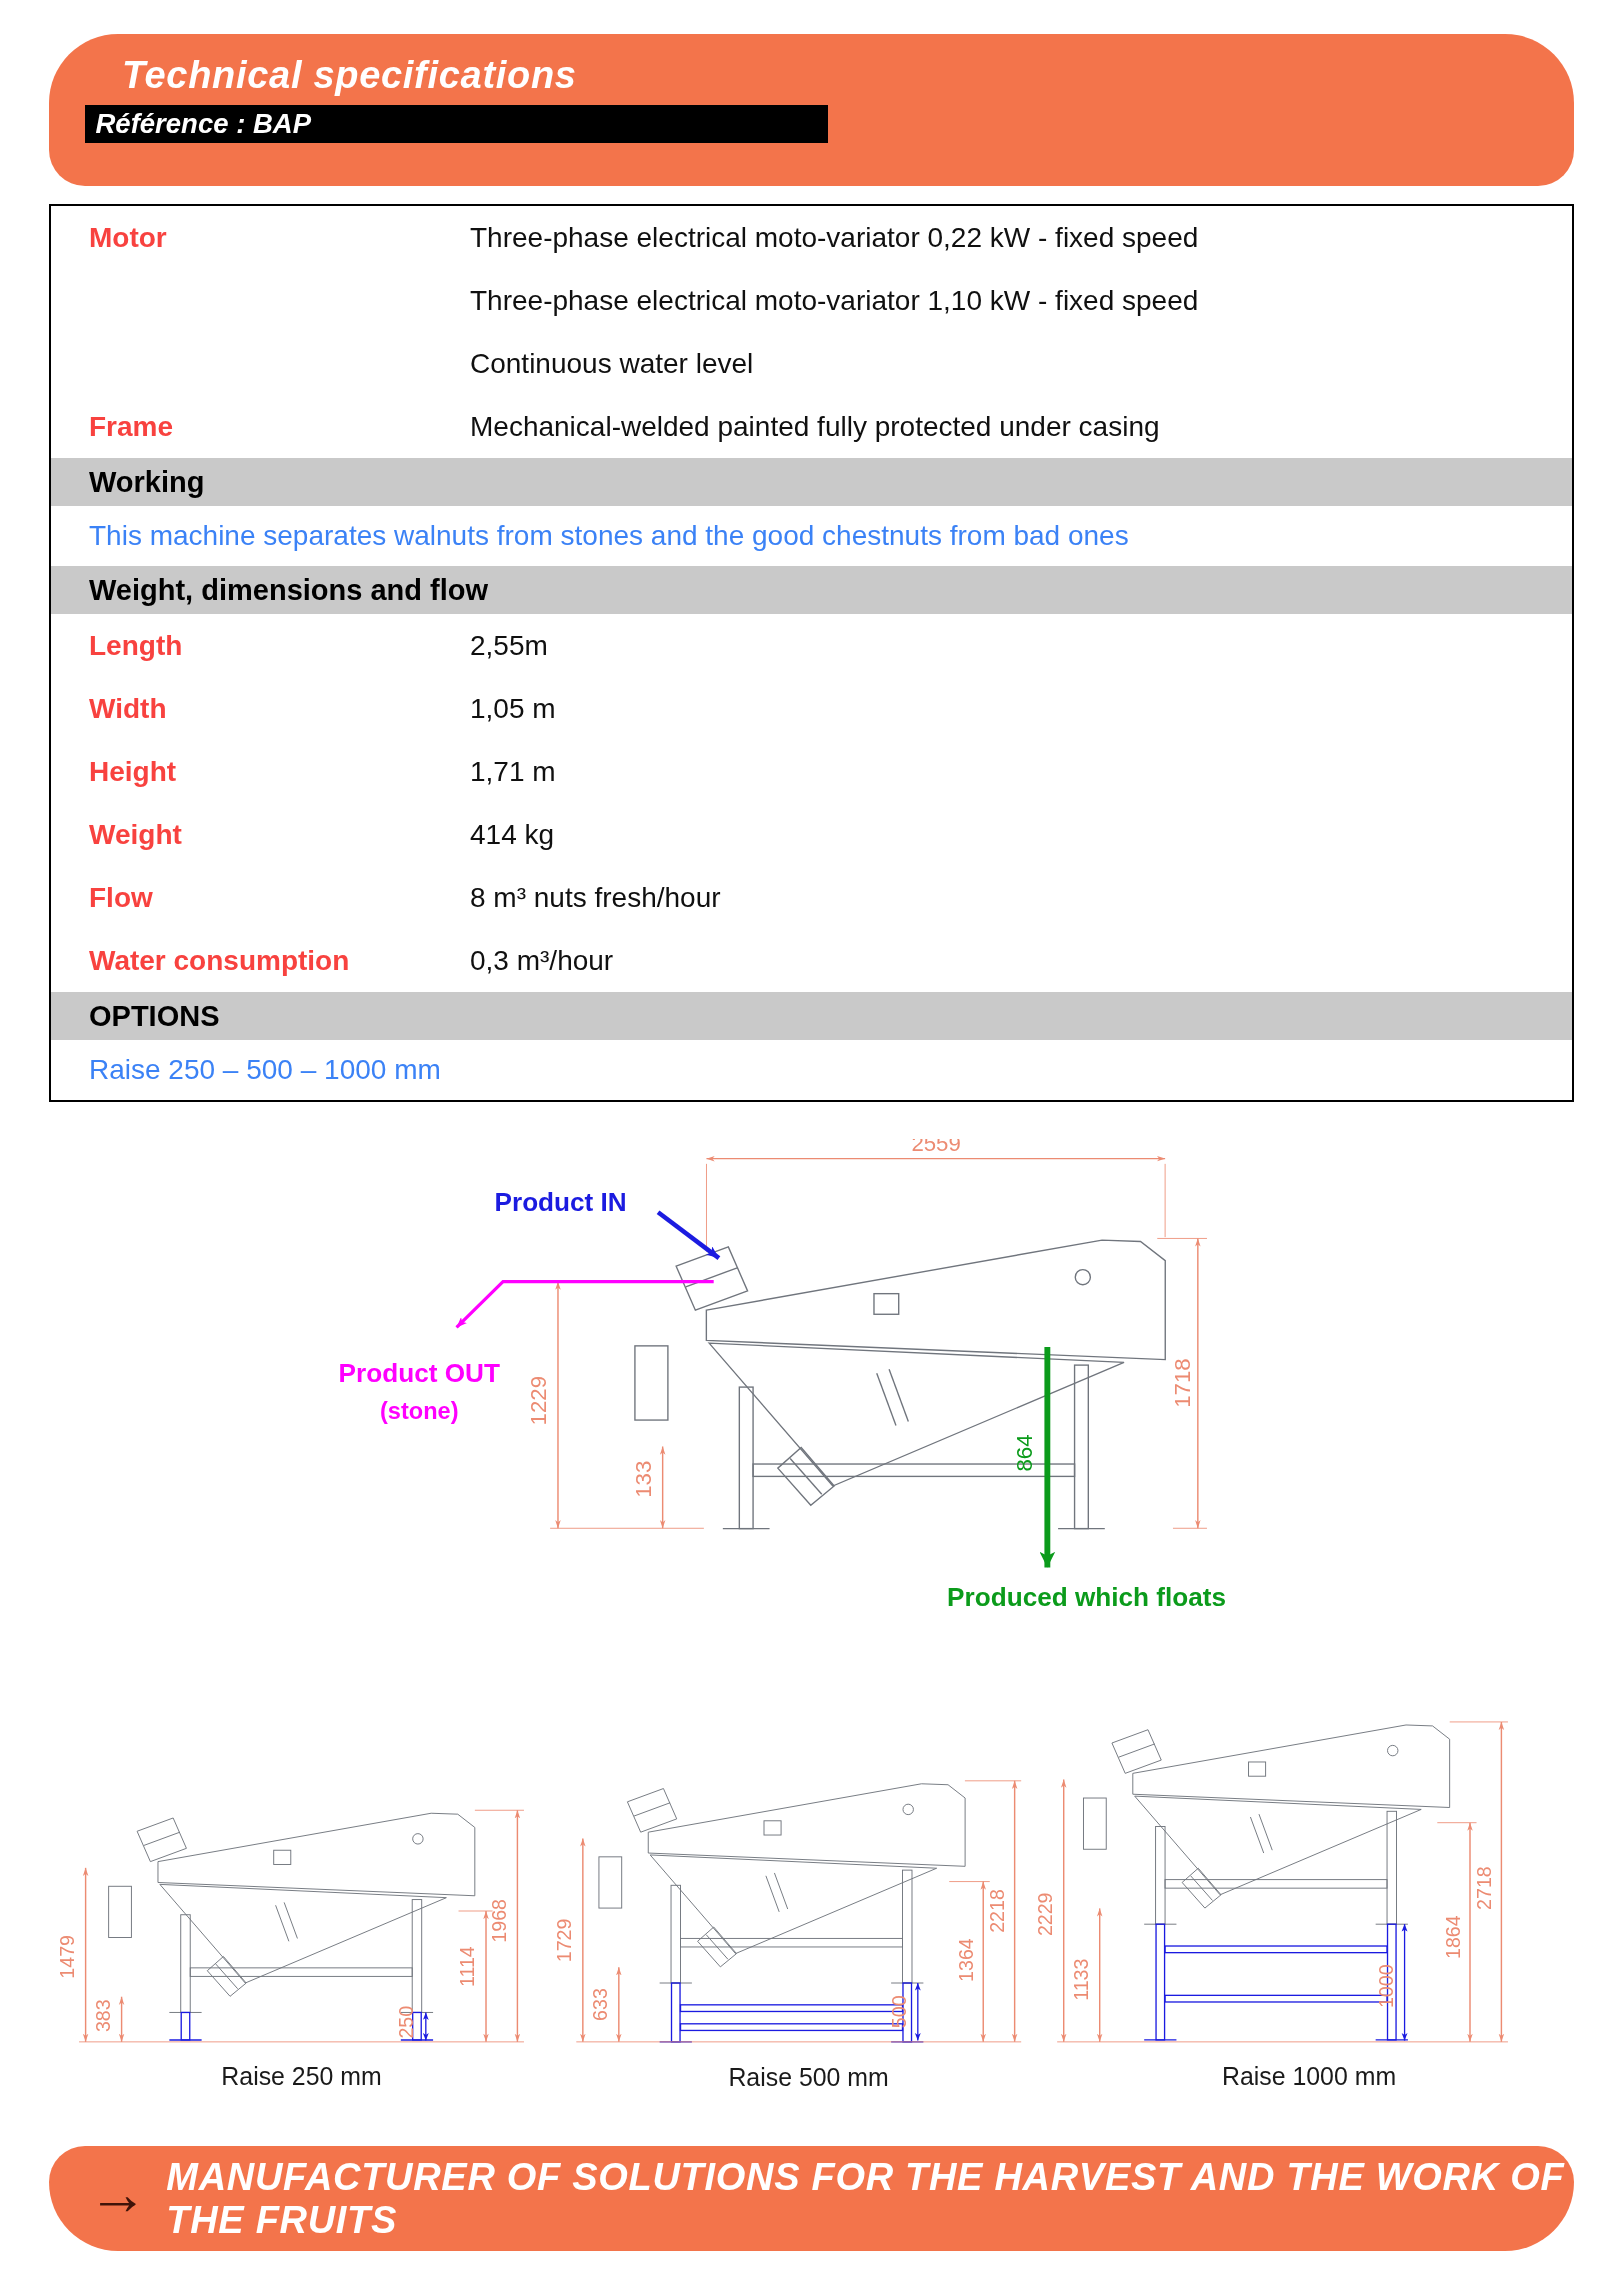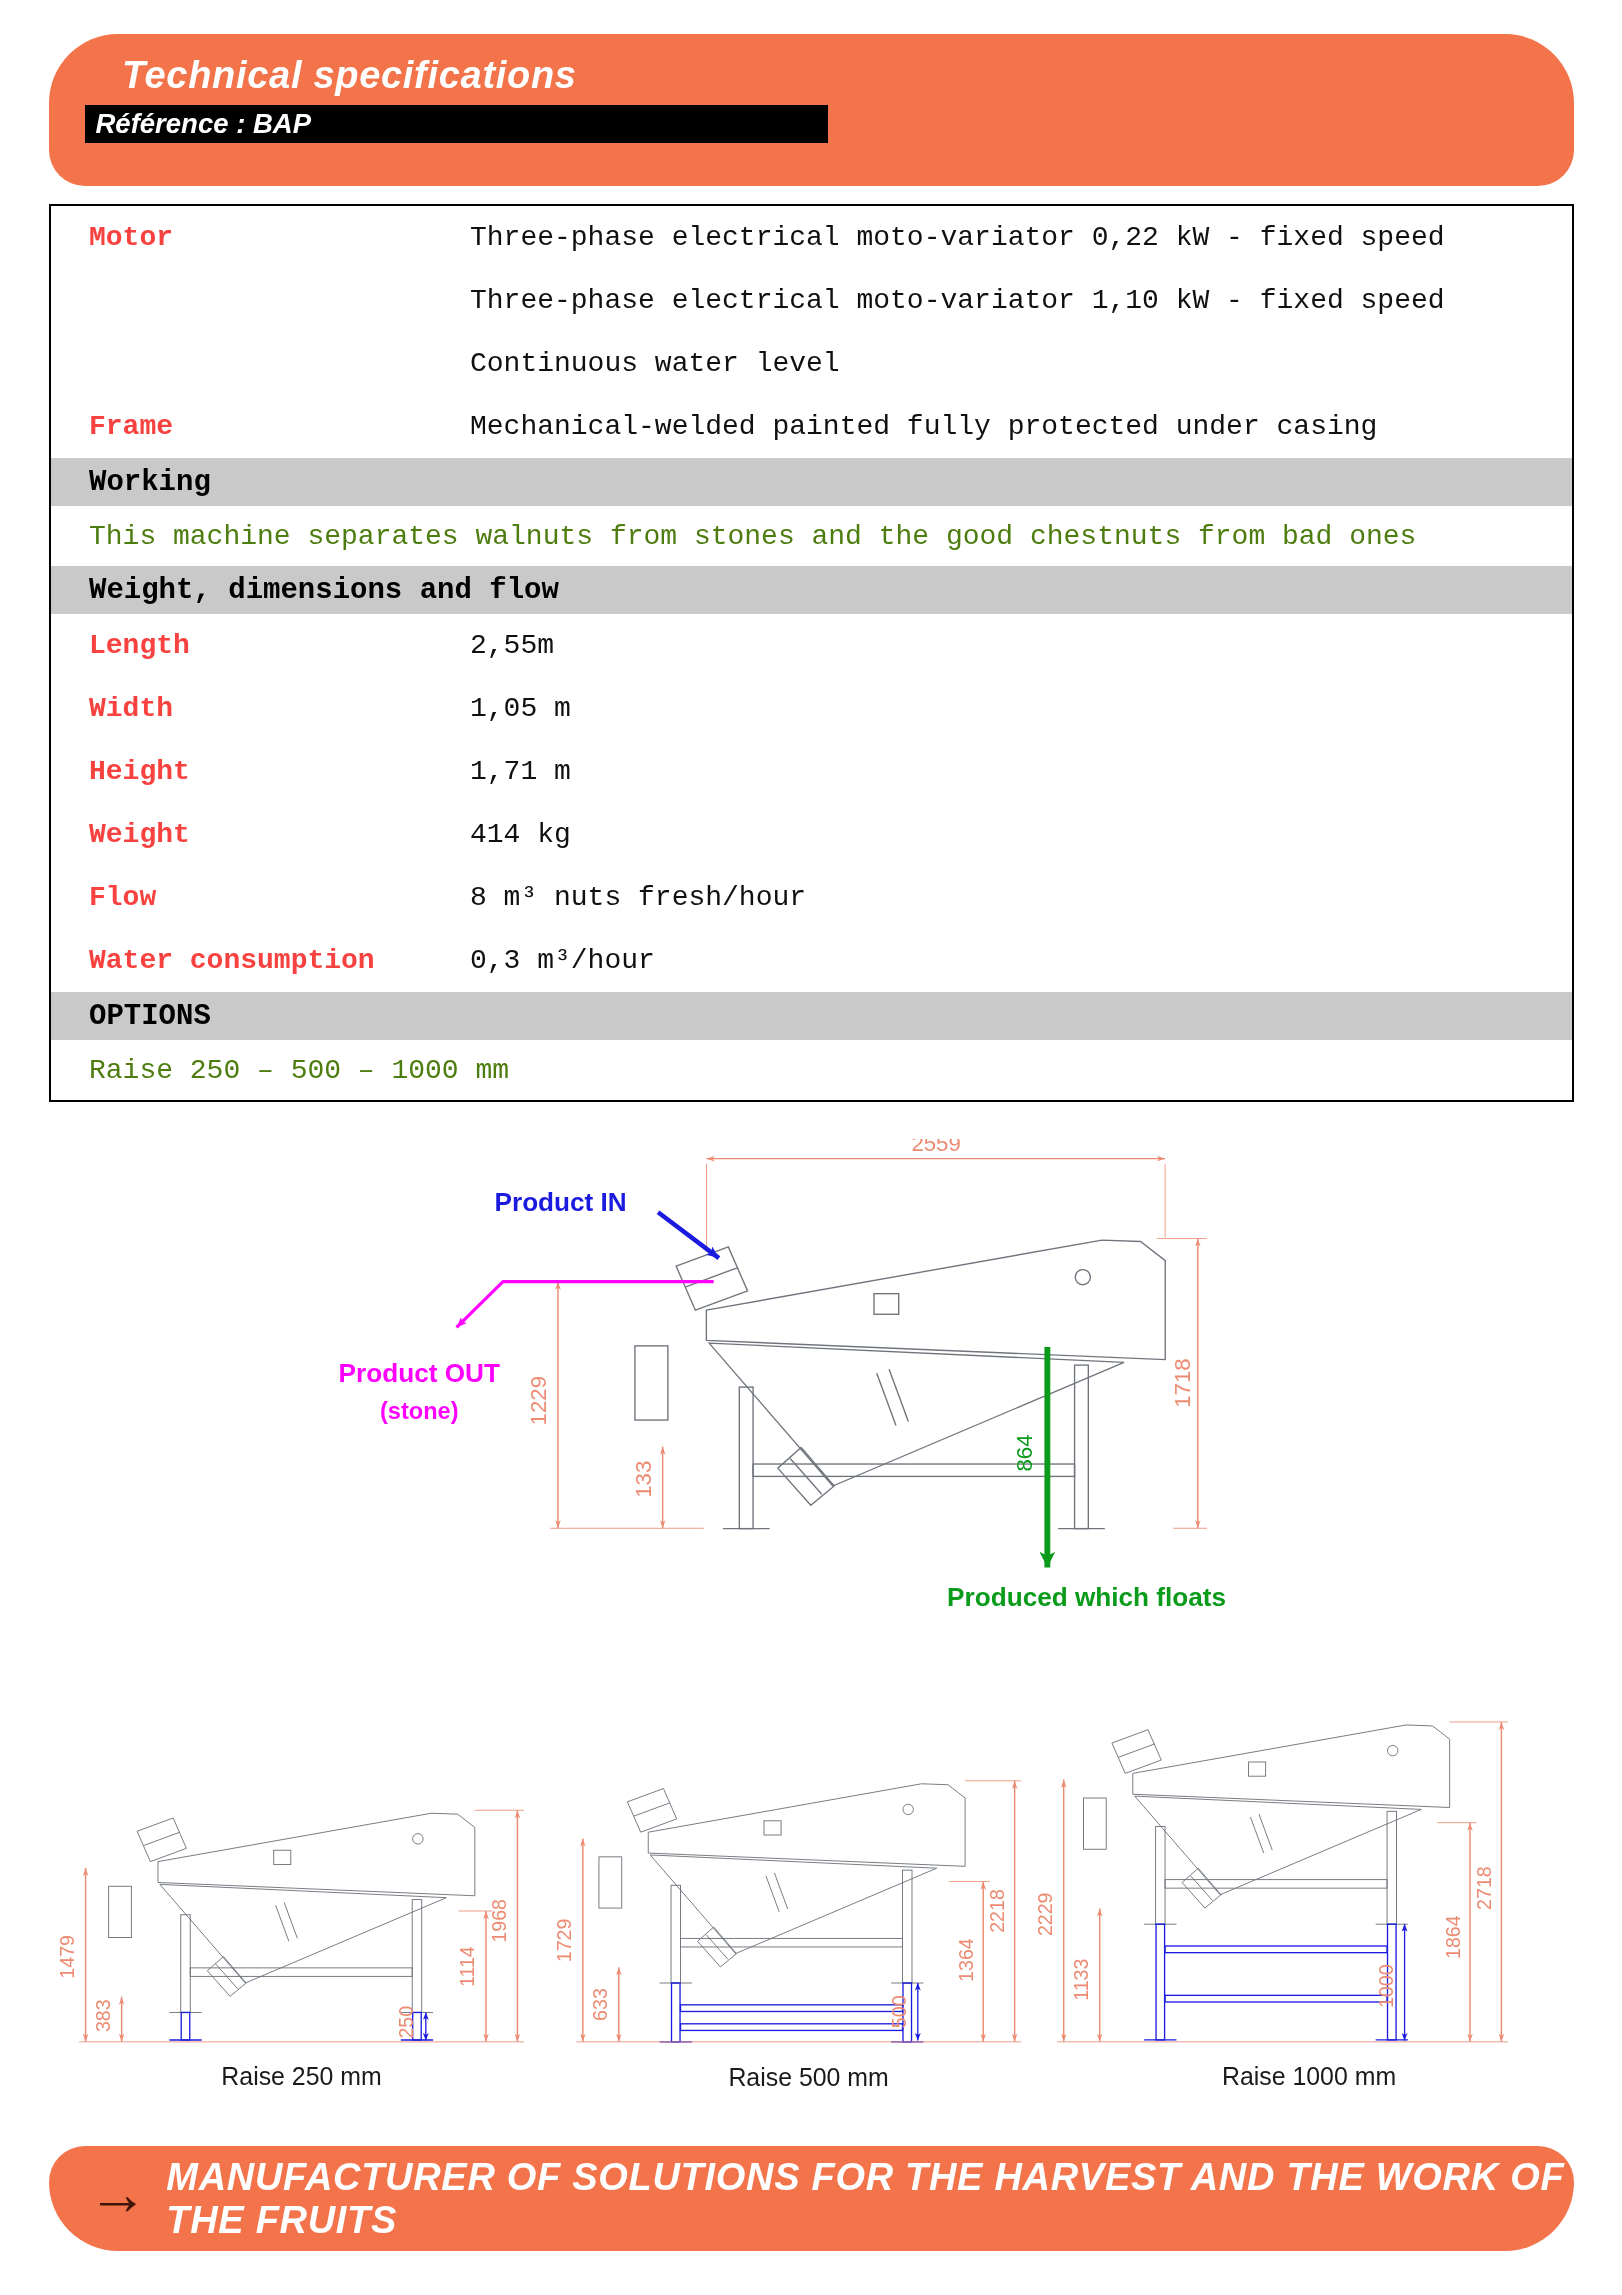--- a/index.html
+++ b/index.html
@@ -17,28 +17,28 @@
   .title { position:absolute; left:45px; top:19.6px; color:#fff;
            font-size:38px; font-weight:bold; font-style:italic; letter-spacing:0.7px;margin-left:28px; }
   .refbar { position:absolute; left:36px; top:71px; width:743px; height:38px;
             background:#000; color:#fff; font-size:27.5px; font-weight:bold;
             line-height:38px; padding-left:10.5px;font-style:italic; }
   .farrow { font-size:60px; font-weight:bold; color:#401409; margin:0 18.3px 9.2px 39px; line-height:0; }
   .ftext  { color:#fff; font-size:38px; font-weight:bold; font-style:italic; letter-spacing:0.7px; }
 
   
   .spec-table { position:absolute; left:49px; top:204px; width:1525px;
-                border:2.6px solid #000; background:#fff; display:flex; flex-direction:column;font-family:Liberation Mono, monospace; }
+                border:2.6px solid #000; background:#fff; display:flex; flex-direction:column; }
   .trow { display:flex; align-items:center; }
   .trow.spec { height:63px; }
   .tlabel { width:419px; padding-left:38px; color:#F8423F; font-weight:bold; font-size:28px; }
   .tvalue { font-size:28px; color:#101010; }
   .trow.section { height:48px; background:#C9C9C9; padding-left:38px;
                   font-weight:bold; font-size:29px; color:#000; }
-  .trow.textrow { height:60px; padding-left:38px; font-size:28px; color:#4d7c0f; }
+  .trow.textrow { height:60px; padding-left:38px; font-size:28px; color:#3b82f6; }
 
   
   .diagrams { position:absolute; left:0; top:1139px; }
   svg text { font-family:"Liberation Sans", sans-serif; }
   .dim   { fill:#EC8B72; font-size:34px; }
   .dimS  { fill:#EC8B72; font-size:30px; }
   .dim-green { fill:#0B9B1B; font-size:34px; }
   .lbl-blue  { fill:#1B1BE0; font-weight:bold; font-size:40px; }
   .lbl-mag   { fill:#FF00FF; font-weight:bold; font-size:40px; }
   .lbl-mag2  { fill:#FF00FF; font-weight:bold; font-size:36px; }

